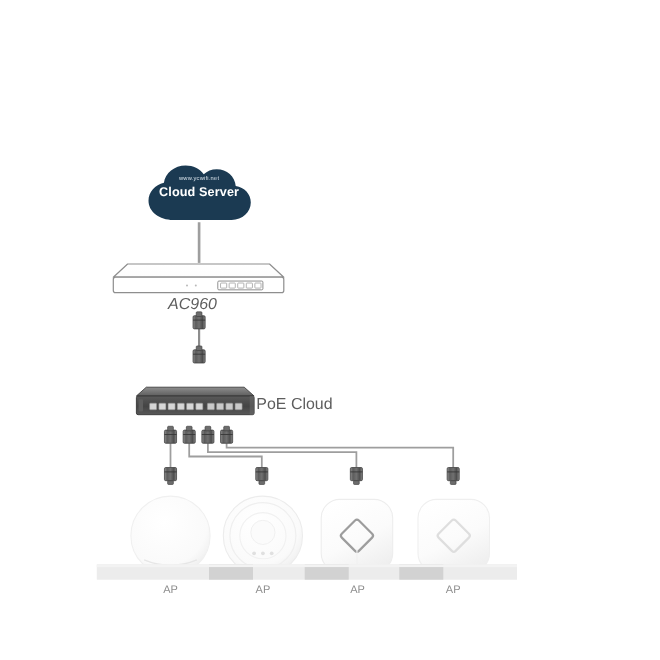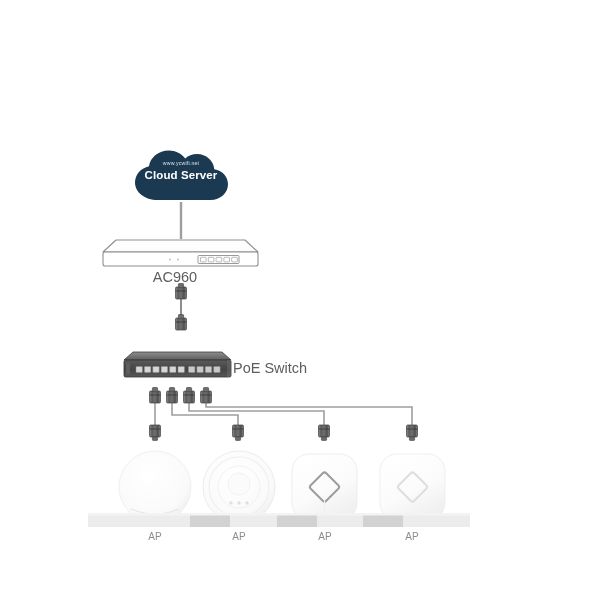--- a/index.html
+++ b/index.html
@@ -71,20 +71,21 @@
     font-family: "Liberation Sans", sans-serif;
     white-space: nowrap;
   }
   #ac960-label {
     left: 0;
     top: 222px;
     width: 350px;
     text-align: center;
     font-size: 14.5px;
     color: #5d5d5d;
+    font-style: italic;
   }
   #poe-switch-label {
     left: 233px;
     top: 313px;
     font-size: 14.5px;
     color: #5d5d5d;
   }
   .ap-label {
     position: absolute;
     top: 484px;
@@ -304,20 +305,20 @@
                C95.2,23.4 101,29.6 101,37.2 C101,45.9 93.3,53 83.6,53 Z" fill="#1b3a52"></path>
     </svg>
     <div class="cloud-text-wrap">
       <div class="cloud-url">www.ycwifi.net</div>
       <div class="cloud-title">Cloud Server</div>
     </div>
   </div>
 
   <div class="device-label" id="ac960-label">AC960</div>
 
-  <div class="device-label" id="poe-switch-label">PoE Switch</div>
+  <div class="device-label" id="poe-switch-label">PoE Cloud</div>
 
   <div class="ap-label" style="left:125px;">AP</div>
   <div class="ap-label" style="left:209px;">AP</div>
   <div class="ap-label" style="left:295px;">AP</div>
   <div class="ap-label" style="left:382px;">AP</div>
 
 </div>
 
 </body></html>

